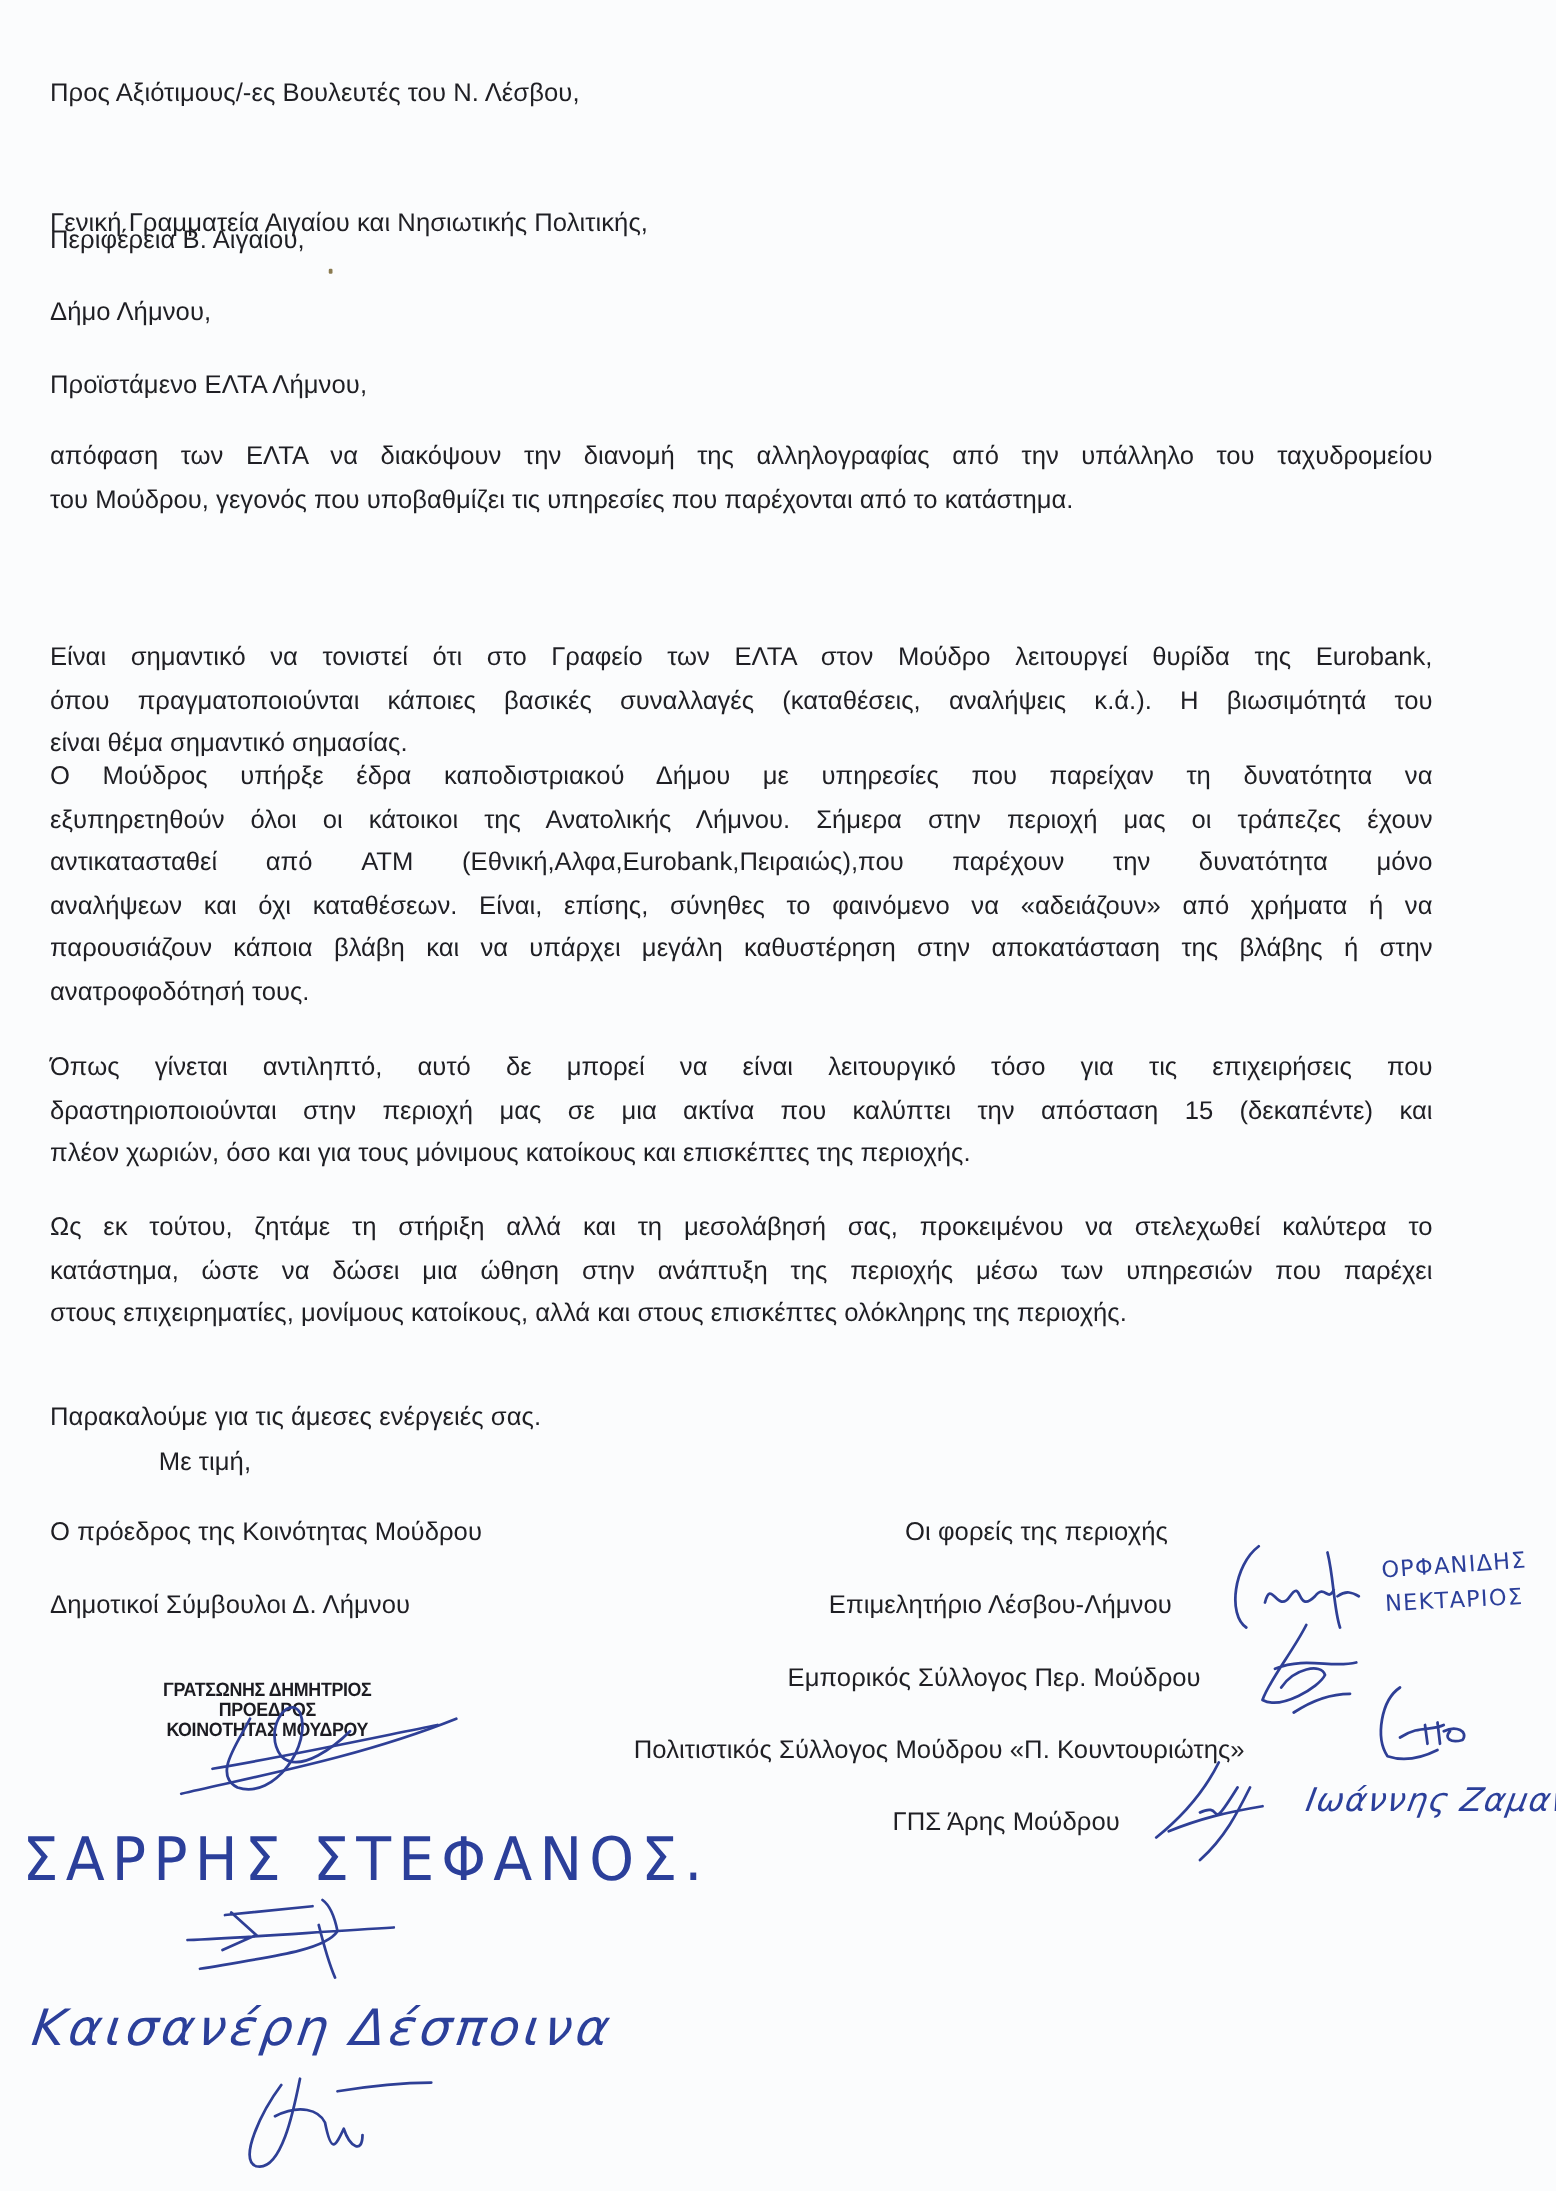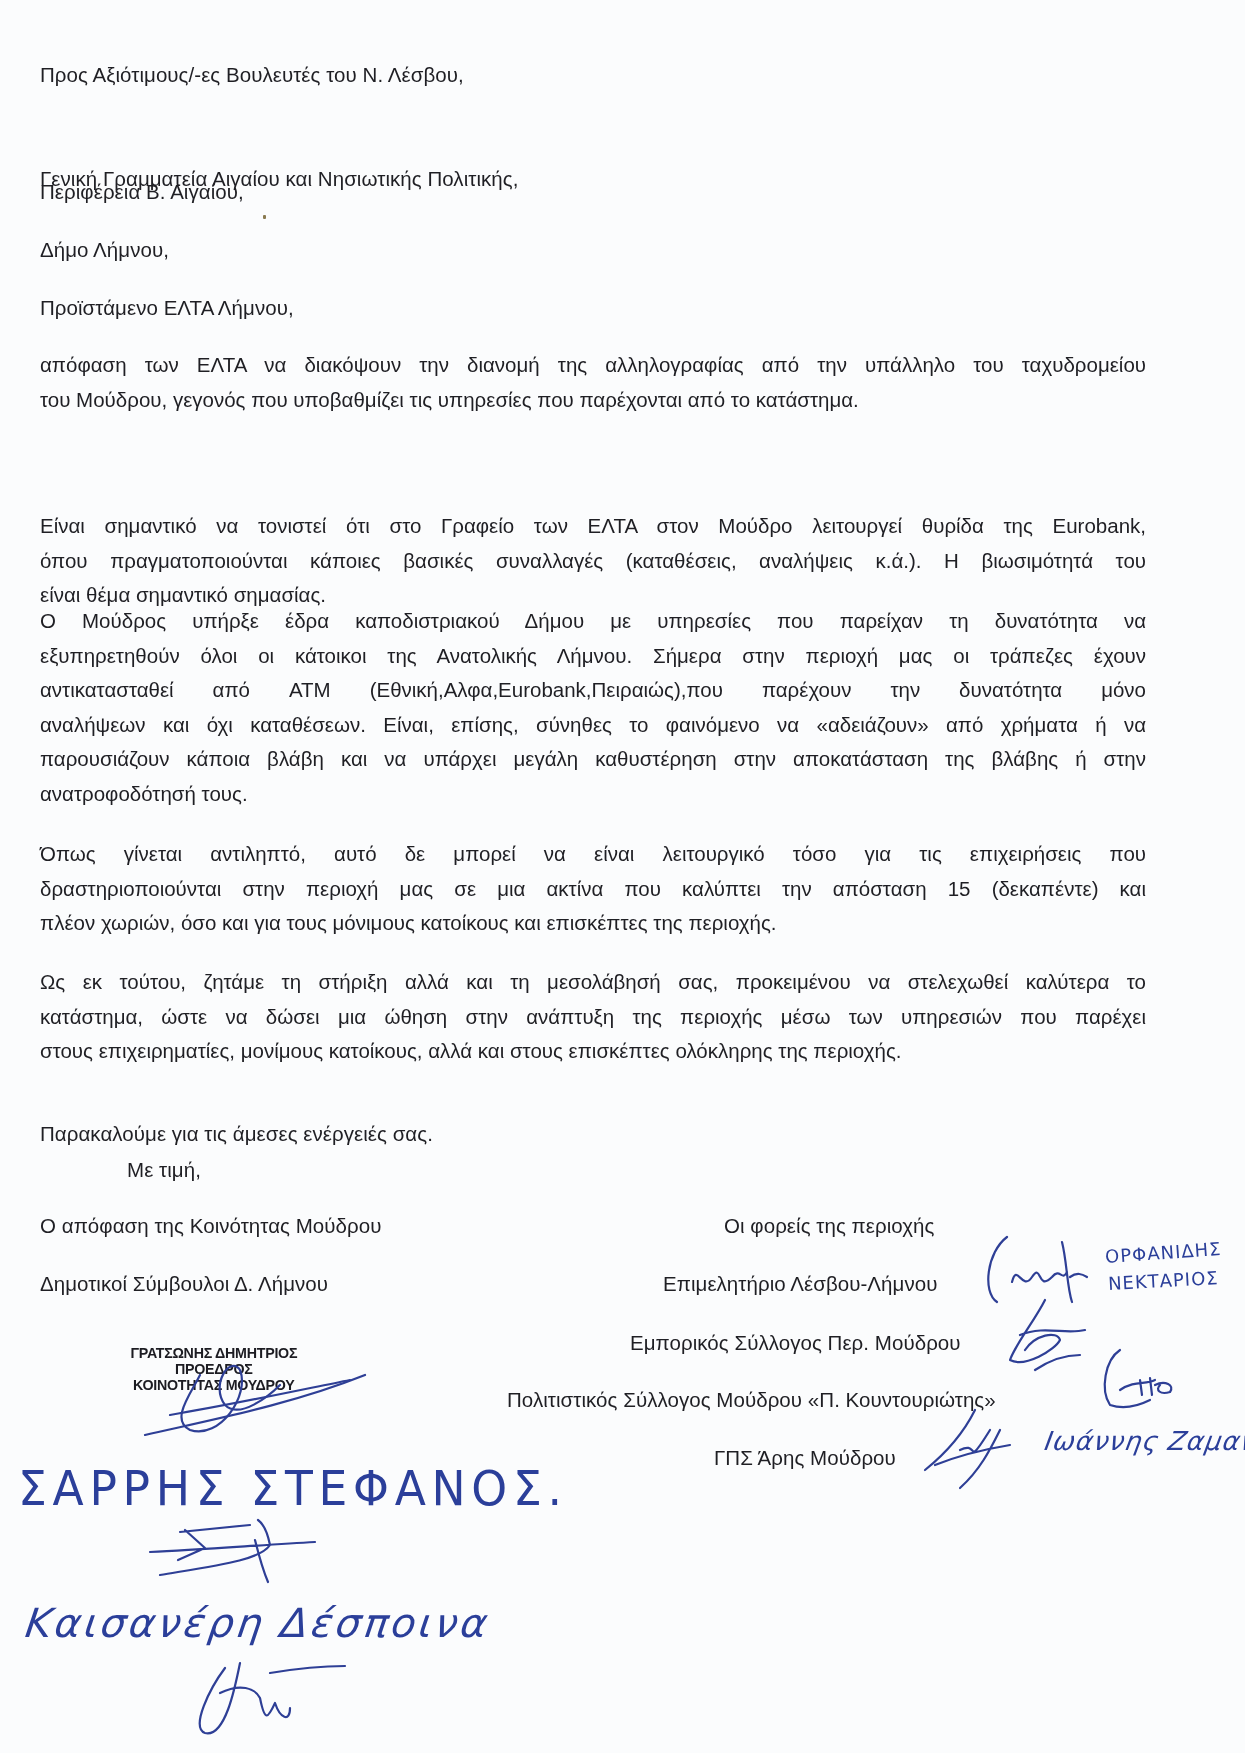--- a/index.html
+++ b/index.html
@@ -100,21 +100,21 @@
   <div class="para" style="top:965px;">
     <span class="row">Ως εκ τούτου, ζητάμε τη στήριξη αλλά και τη μεσολάβησή σας, προκειμένου να στελεχωθεί καλύτερα το</span>
     <span class="row">κατάστημα, ώστε να δώσει μια ώθηση στην ανάπτυξη της περιοχής μέσω των υπηρεσιών που παρέχει</span>
     <span class="row last">στους επιχειρηματίες, μονίμους κατοίκους, αλλά και στους επισκέπτες ολόκληρης της περιοχής.</span>
   </div>
 
   <div class="line" style="left:40px; top:1117px;">Παρακαλούμε για τις άμεσες ενέργειές σας.</div>
 
   <div class="line" style="left:127px; top:1153px;">Με τιμή,</div>
 
-  <div class="line" style="left:40px; top:1209px;">Ο απόφαση της Κοινότητας Μούδρου</div>
+  <div class="line" style="left:40px; top:1209px;">Ο πρόεδρος της Κοινότητας Μούδρου</div>
   <div class="line" style="left:40px; top:1267px;">Δημοτικοί Σύμβουλοι Δ. Λήμνου</div>
 
   <div class="stamp">
     <div>ΓΡΑΤΣΩΝΗΣ ΔΗΜΗΤΡΙΟΣ</div>
     <div>ΠΡΟΕΔΡΟΣ</div>
     <div>ΚΟΙΝΟΤΗΤΑΣ ΜΟΥΔΡΟΥ</div>
   </div>
   <svg class="sig" style="left:130px; top:1335px;" width="240" height="110" viewBox="0 0 240 110">
     <path d="M70 40 C60 60, 40 85, 60 95 C90 105, 120 60, 110 35 C100 20, 80 50, 95 70 C110 85, 140 60, 150 50"></path>
     <path d="M15 100 C80 85, 160 70, 235 40"></path>

